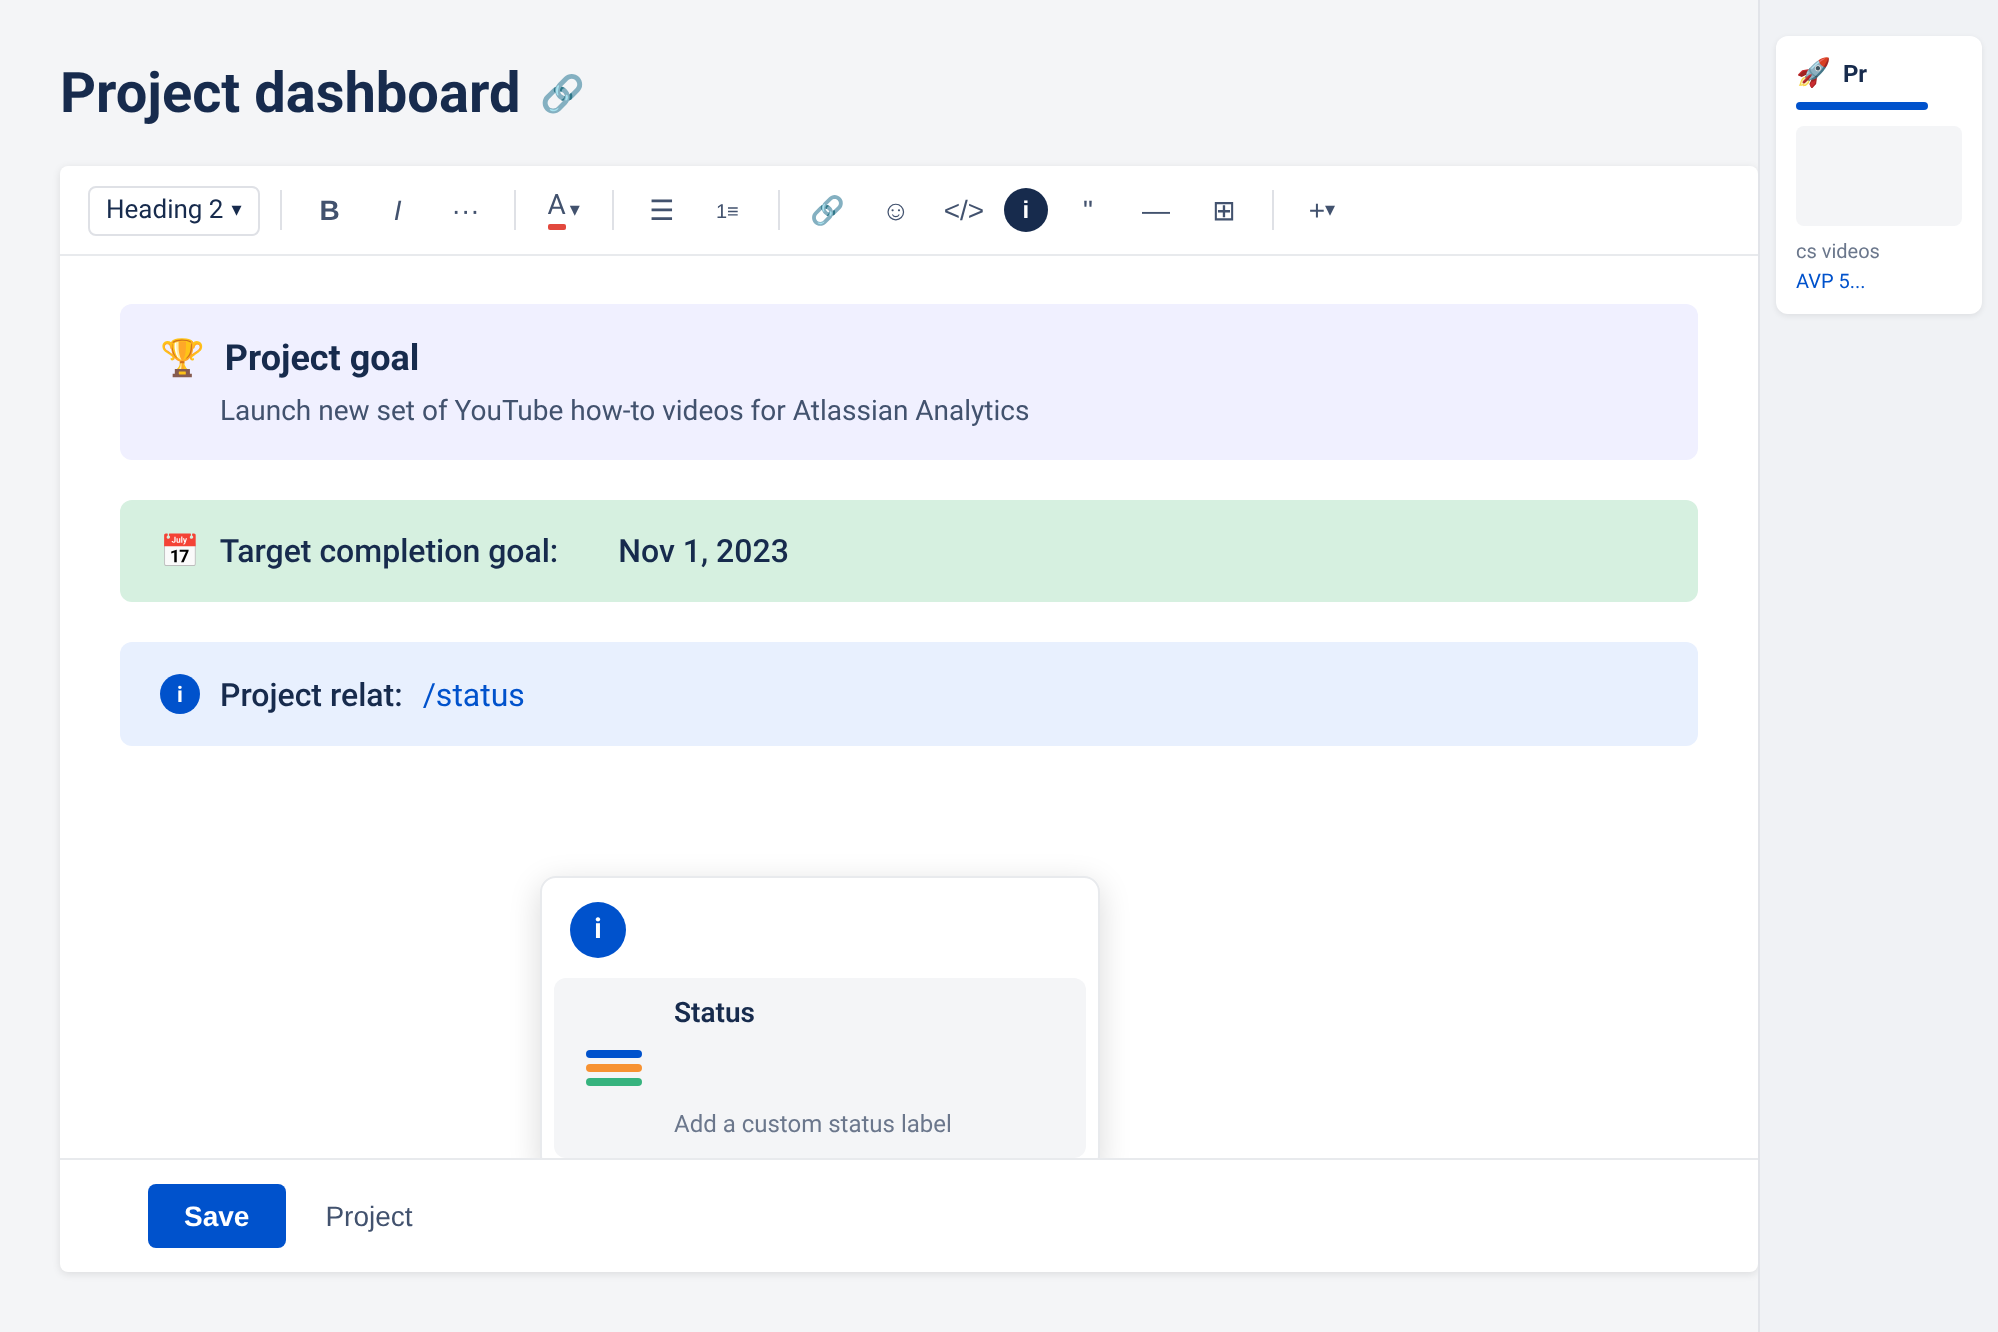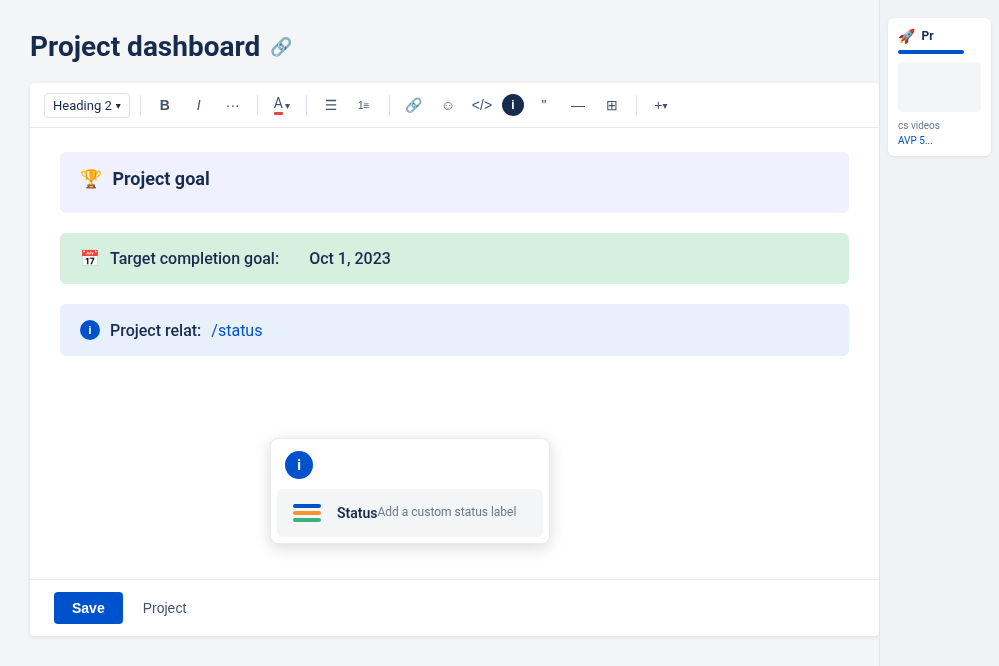--- a/index.html
+++ b/index.html
@@ -250,36 +250,37 @@
       border-radius: 2px;
       width: 28px;
     }
 
     .line-blue { background: #0052cc; }
     .line-orange { background: #f79232; }
     .line-green { background: #36b37e; }
 
     .dropdown-item-text {
       display: flex;
-      flex-direction: row;
+      flex-direction: column;
+      gap: 40px;
     }
 
     .dropdown-item-title {
       font-size: 14px;
       font-weight: 600;
       color: #172b4d;
     }
 
     .dropdown-item-desc {
       font-size: 12px;
       color: #6b778c;
     }
 
     .footer-bar {
-      padding: 12px 24px;
+      padding: 12px 44px;
       border-top: 1px solid #e8eaed;
       display: flex;
       align-items: center;
       gap: 12px;
     }
 
     .save-btn {
       background: #0052cc;
       color: #fff;
       border: none;
@@ -423,26 +424,27 @@
       </button>
     </div>
 
     <div class="editor-body">
 
       <div class="project-goal-block">
         <div class="project-goal-title">
           <span>🏆</span>
           <span>Project goal</span>
         </div>
+        <div class="project-goal-text">Launch new set of YouTube how-to videos for Atlassian Analytics</div>
       </div>
 
       <div class="target-date-block">
         <span>📅</span>
         <span>Target completion goal:</span>
-        <span class="target-date-value">Oct 1, 2023</span>
+        <span class="target-date-value">Nov 1, 2023</span>
       </div>
 
       <div class="project-status-block">
         <div class="info-icon-blue">i</div>
         <span>Project relat:</span>
         <span class="status-command">/status</span>
       </div>
 
       <div class="dropdown-popup">
         <div class="dropdown-info-row">

